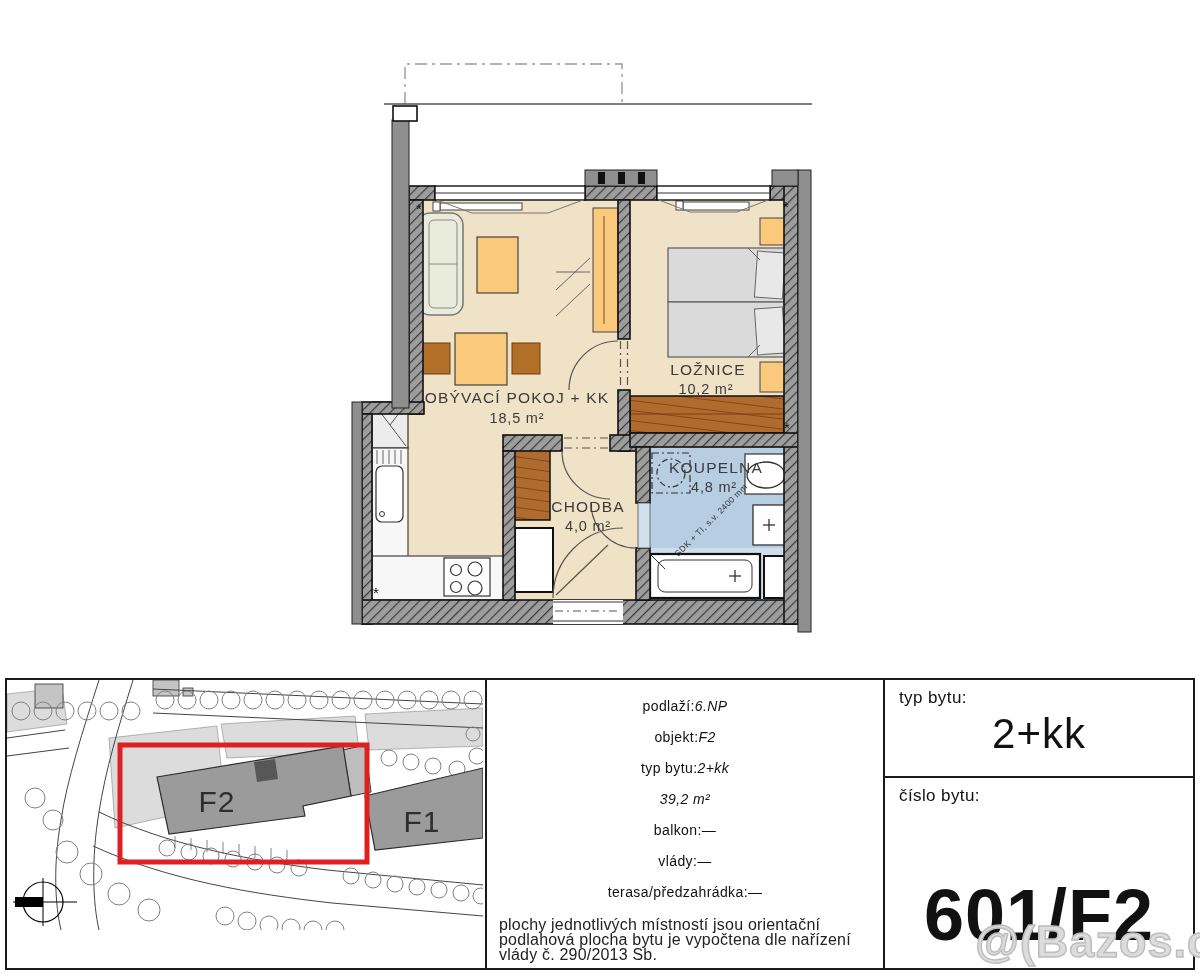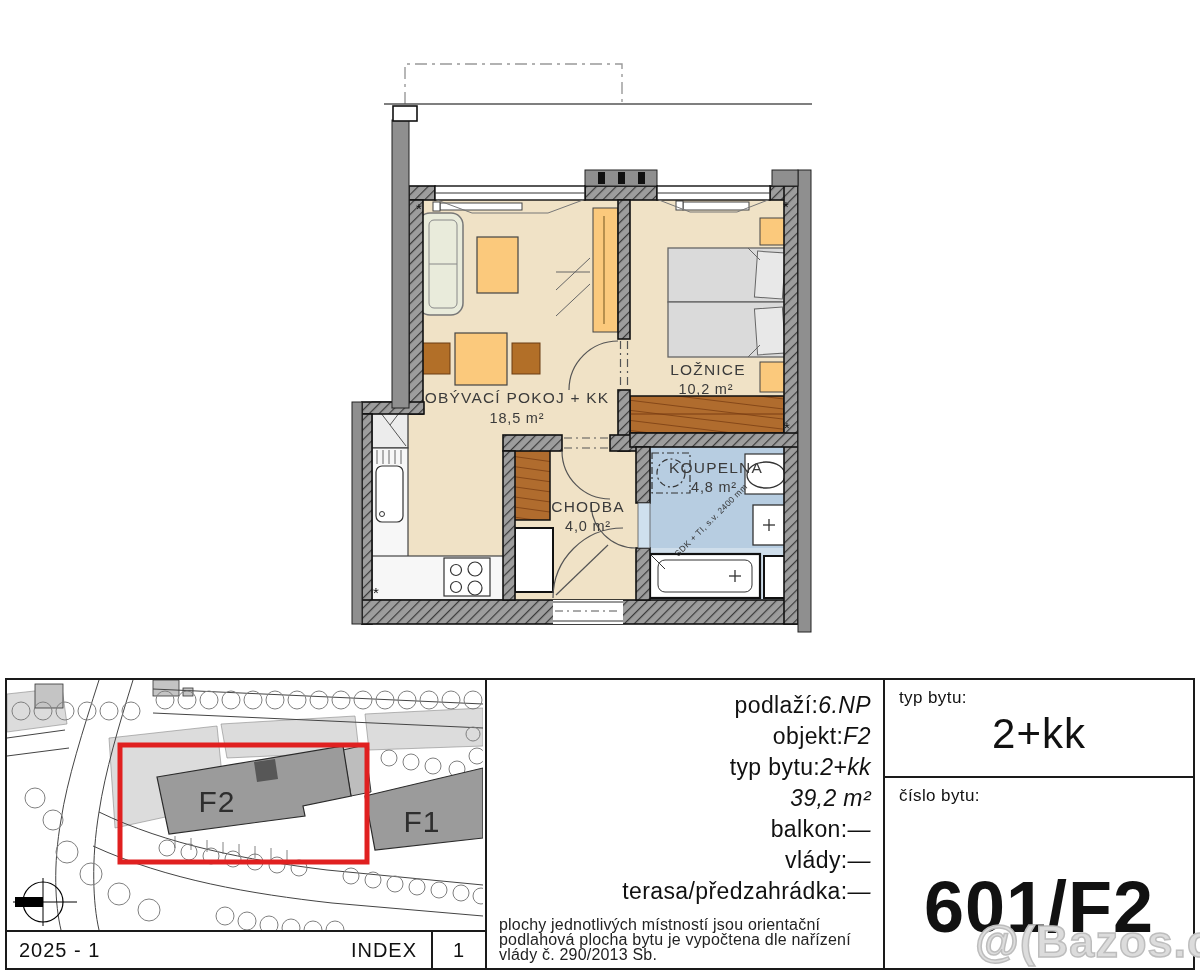--- a/index.html
+++ b/index.html
@@ -13,28 +13,28 @@
   .site-col{width:478px;border-right:2px solid #1a1a1a;display:flex;flex-direction:column;}
   .site-map{height:250px;overflow:hidden;background:#fff;}
   .site-footer{flex:1;border-top:2px solid #1a1a1a;display:flex;align-items:center;
                font-size:20px;letter-spacing:1px;}
   .site-footer .rev{flex:1;padding-left:12px;}
   .site-footer .index-label{padding-right:14px;}
   .site-footer .index-val{width:52px;text-align:center;border-left:2px solid #1a1a1a;
                           align-self:stretch;display:flex;align-items:center;justify-content:center;}
 
   .details-col{flex:1;display:flex;flex-direction:column;padding:10px 12px 6px 12px;}
-  .detail-row{display:flex;justify-content:flex-end;height:31px;align-items:center;
-              font-size:23px;letter-spacing:.4px;}
+  .detail-row{display:flex;justify-content:center;height:31px;align-items:center;
+              font-size:14px;letter-spacing:.4px;}
   .detail-row .val{text-align:right;font-style:italic;}
   .notes{margin-top:auto;font-size:16px;line-height:15px;letter-spacing:.2px;color:#222;}
 
   .summary-col{width:308px;border-left:2px solid #1a1a1a;display:flex;flex-direction:column;}
   .sum-box1{height:88px;border-bottom:2px solid #1a1a1a;padding:8px 14px 0 14px;}
-  .sum-box2{flex:1;padding:8px 14px 10px 14px;display:flex;flex-direction:column;}
+  .sum-box2{flex:1;padding:8px 14px 2px 14px;display:flex;flex-direction:column;}
   .sum-label{font-size:17px;letter-spacing:.4px;}
   .sum-type{font-size:42px;text-align:center;margin-top:2px;letter-spacing:1px;}
   .sum-number{margin-top:auto;font-size:72px;font-weight:800;text-align:center;
               letter-spacing:1px;margin-bottom:10px;}
 
   .watermark{position:absolute;left:975px;top:916px;font-size:45px;font-weight:bold;
              letter-spacing:1px;color:#dcdcdc;-webkit-text-stroke:1.5px #bdbdbd;z-index:5;
              pointer-events:none;}
 
   text{font-family:"Liberation Sans", sans-serif;}
@@ -340,25 +340,20 @@
         <rect x="113" y="65" width="247" height="117" fill="none" stroke="#e02020" stroke-width="5"></rect>
 
         <g>
           <circle cx="36" cy="222" r="20" fill="none" stroke="#000" stroke-width="1.2"></circle>
           <rect x="8" y="217" width="28" height="10" fill="#000"></rect>
           <line x1="6" y1="222" x2="70" y2="222" stroke="#000" stroke-width="1"></line>
           <line x1="36" y1="198" x2="36" y2="246" stroke="#000" stroke-width="1"></line>
         </g>
       </svg>
     </div>
-    <div class="site-footer">
-      <div class="rev">2025 - 1</div>
-      <div class="index-label">INDEX</div>
-      <div class="index-val">1</div>
-    </div>
   </div>
 
   <div class="details-col">
     <div class="detail-row">
       <span>podlaží:</span>
       <span class="val">6.NP</span>
     </div>
     <div class="detail-row">
       <span>objekt:</span>
       <span class="val">F2</span>

